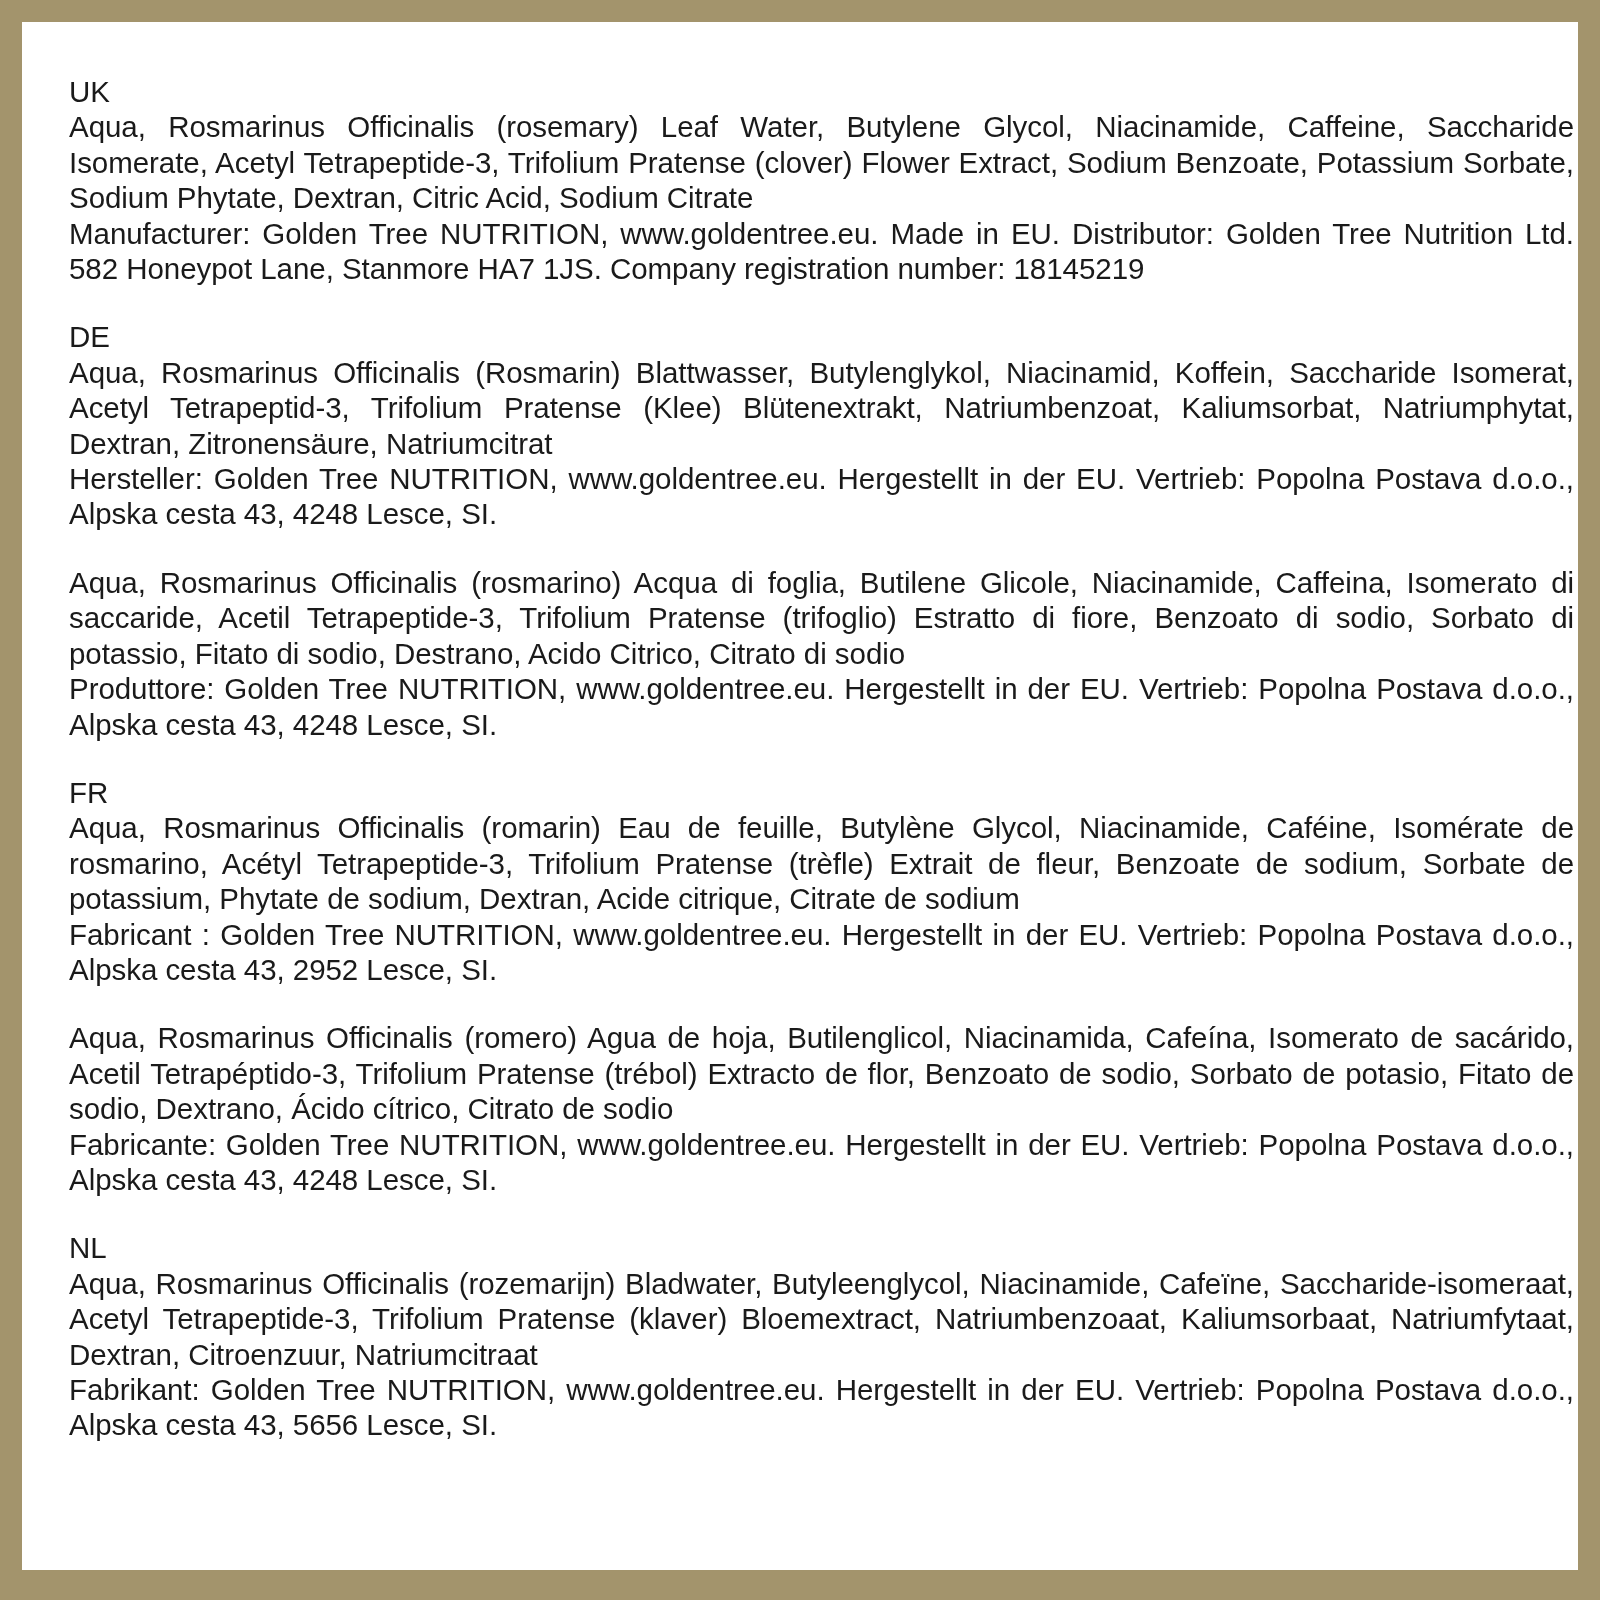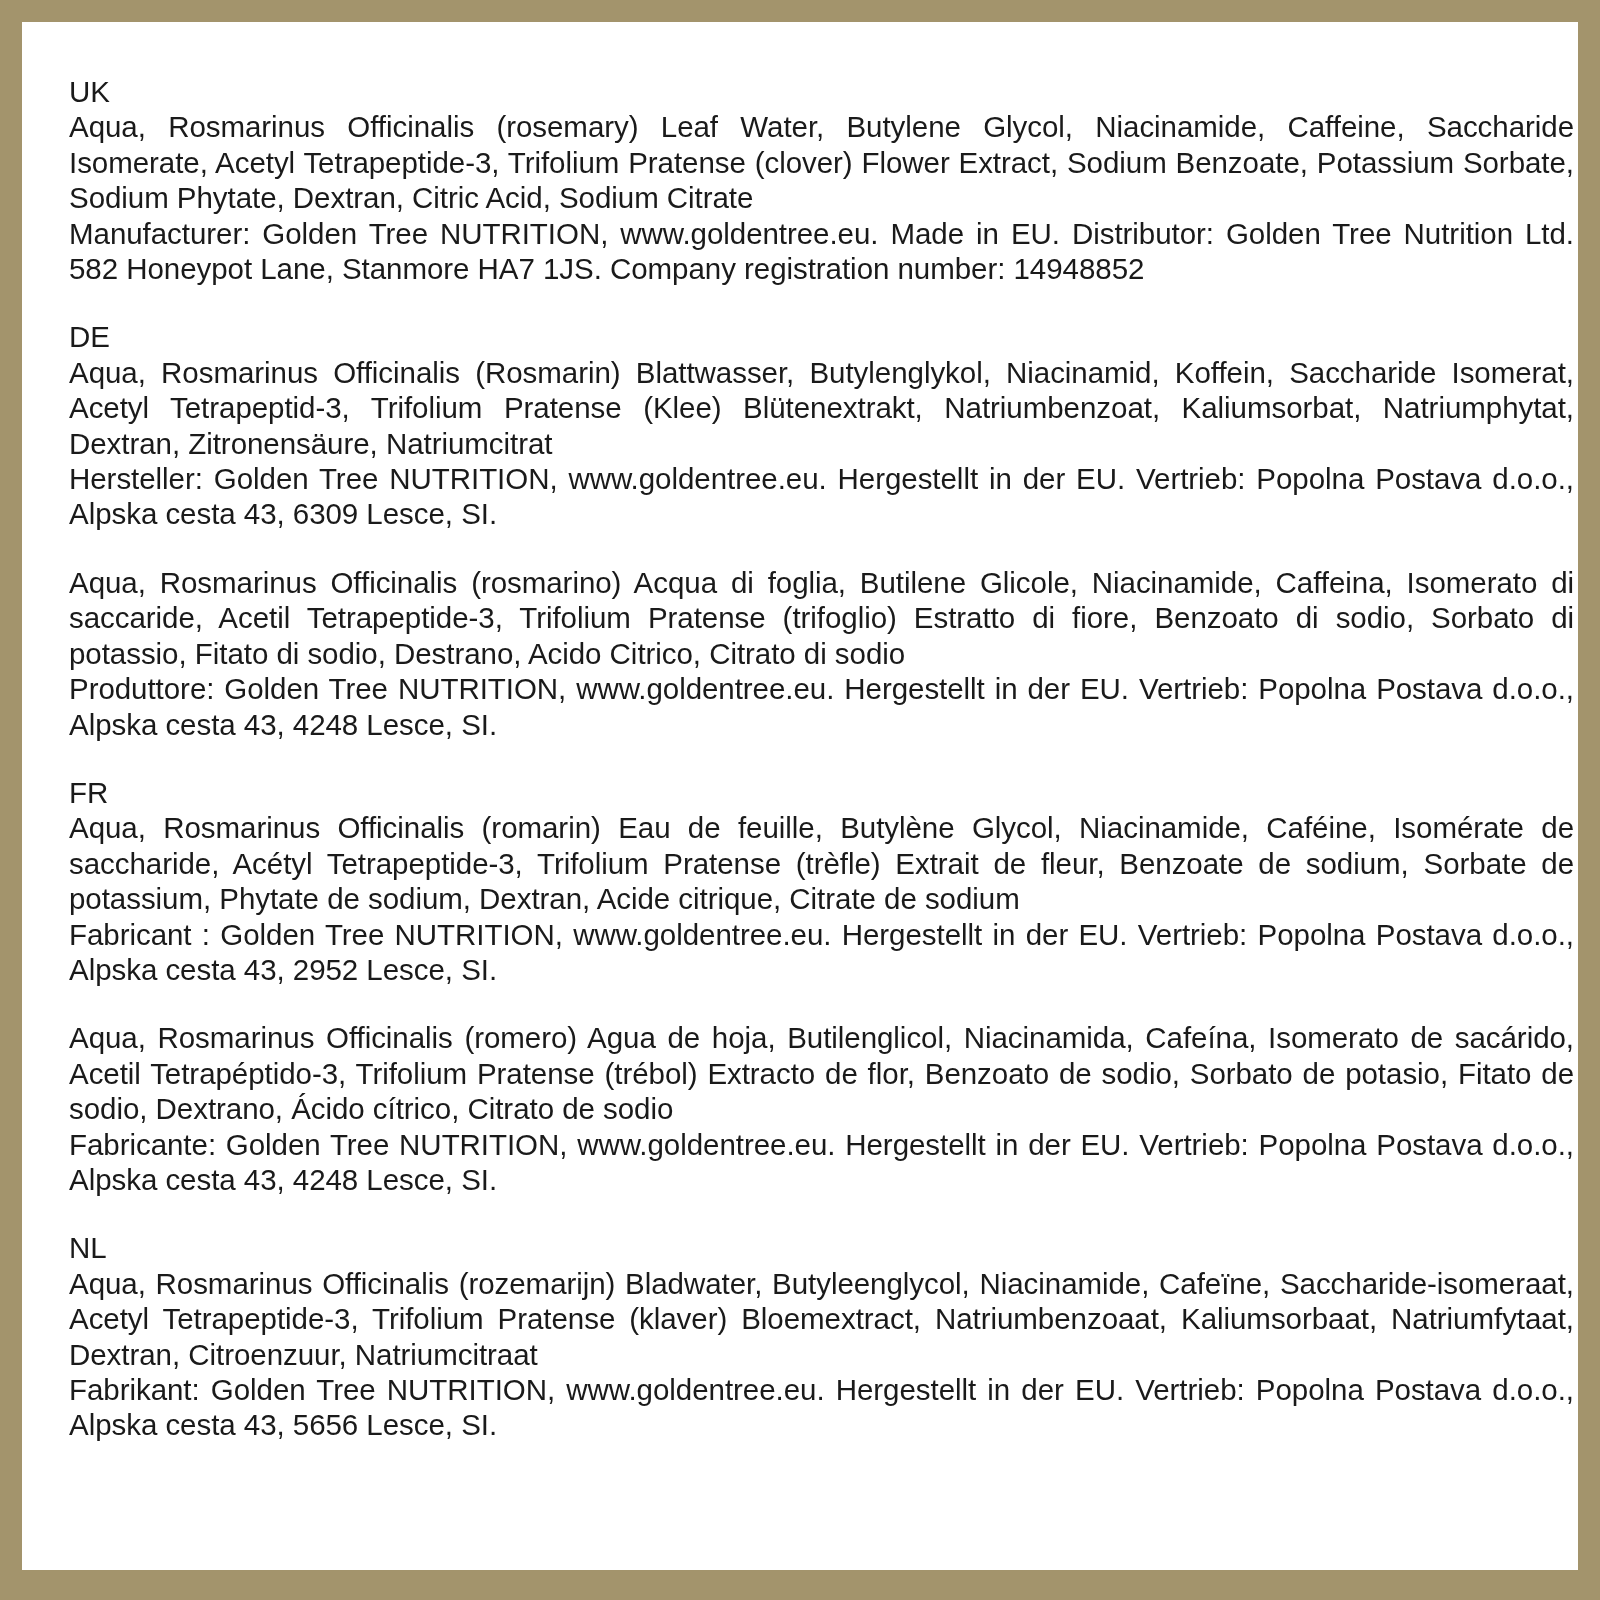--- a/index.html
+++ b/index.html
@@ -64,37 +64,37 @@
 </head>
 <body style="background: rgb(163, 148, 108);">
 
 <div class="label-frame" style="background: rgb(163, 148, 108);">
   <div class="label-sheet" style="background: rgb(255, 255, 255);">
     <div class="ingredients-body" style="color: rgb(26, 26, 26);">
 
       <div class="lang-block">
         <span class="lang-code">UK</span>
         <span class="inci-text">Aqua, Rosmarinus Officinalis (rosemary) Leaf Water, Butylene Glycol, Niacinamide, Caffeine, Saccharide Isomerate, Acetyl Tetrapeptide-3, Trifolium Pratense (clover) Flower Extract, Sodium Benzoate, Potassium Sorbate, Sodium Phytate, Dextran, Citric Acid, Sodium Citrate</span>
-        <span class="manufacturer-text">Manufacturer: Golden Tree NUTRITION, www.goldentree.eu. Made in EU. Distributor: Golden Tree Nutrition Ltd. 582 Honeypot Lane, Stanmore HA7 1JS. Company registration number: 14948852</span>
+        <span class="manufacturer-text">Manufacturer: Golden Tree NUTRITION, www.goldentree.eu. Made in EU. Distributor: Golden Tree Nutrition Ltd. 582 Honeypot Lane, Stanmore HA7 1JS. Company registration number: 18145219</span>
       </div>
 
       <div class="lang-block">
         <span class="lang-code">DE</span>
         <span class="inci-text">Aqua, Rosmarinus Officinalis (Rosmarin) Blattwasser, Butylenglykol, Niacinamid, Koffein, Saccharide Isomerat, Acetyl Tetrapeptid-3, Trifolium Pratense (Klee) Blütenextrakt, Natriumbenzoat, Kaliumsorbat, Natriumphytat, Dextran, Zitronensäure, Natriumcitrat</span>
-        <span class="manufacturer-text">Hersteller: Golden Tree NUTRITION, www.goldentree.eu. Hergestellt in der EU. Vertrieb: Popolna Postava d.o.o., Alpska cesta 43, 6309 Lesce, SI.</span>
+        <span class="manufacturer-text">Hersteller: Golden Tree NUTRITION, www.goldentree.eu. Hergestellt in der EU. Vertrieb: Popolna Postava d.o.o., Alpska cesta 43, 4248 Lesce, SI.</span>
       </div>
 
       <div class="lang-block">
         <span class="inci-text">Aqua, Rosmarinus Officinalis (rosmarino) Acqua di foglia, Butilene Glicole, Niacinamide, Caffeina, Isomerato di saccaride, Acetil Tetrapeptide-3, Trifolium Pratense (trifoglio) Estratto di fiore, Benzoato di sodio, Sorbato di potassio, Fitato di sodio, Destrano, Acido Citrico, Citrato di sodio</span>
         <span class="manufacturer-text">Produttore: Golden Tree NUTRITION, www.goldentree.eu. Hergestellt in der EU. Vertrieb: Popolna Postava d.o.o., Alpska cesta 43, 4248 Lesce, SI.</span>
       </div>
 
       <div class="lang-block">
         <span class="lang-code">FR</span>
-        <span class="inci-text">Aqua, Rosmarinus Officinalis (romarin) Eau de feuille, Butylène Glycol, Niacinamide, Caféine, Isomérate de saccharide, Acétyl Tetrapeptide-3, Trifolium Pratense (trèfle) Extrait de fleur, Benzoate de sodium, Sorbate de potassium, Phytate de sodium, Dextran, Acide citrique, Citrate de sodium</span>
+        <span class="inci-text">Aqua, Rosmarinus Officinalis (romarin) Eau de feuille, Butylène Glycol, Niacinamide, Caféine, Isomérate de rosmarino, Acétyl Tetrapeptide-3, Trifolium Pratense (trèfle) Extrait de fleur, Benzoate de sodium, Sorbate de potassium, Phytate de sodium, Dextran, Acide citrique, Citrate de sodium</span>
         <span class="manufacturer-text">Fabricant : Golden Tree NUTRITION, www.goldentree.eu. Hergestellt in der EU. Vertrieb: Popolna Postava d.o.o., Alpska cesta 43, 2952 Lesce, SI.</span>
       </div>
 
       <div class="lang-block">
         <span class="inci-text">Aqua, Rosmarinus Officinalis (romero) Agua de hoja, Butilenglicol, Niacinamida, Cafeína, Isomerato de sacárido, Acetil Tetrapéptido-3, Trifolium Pratense (trébol) Extracto de flor, Benzoato de sodio, Sorbato de potasio, Fitato de sodio, Dextrano, Ácido cítrico, Citrato de sodio</span>
         <span class="manufacturer-text">Fabricante: Golden Tree NUTRITION, www.goldentree.eu. Hergestellt in der EU. Vertrieb: Popolna Postava d.o.o., Alpska cesta 43, 4248 Lesce, SI.</span>
       </div>
 
       <div class="lang-block">
         <span class="lang-code">NL</span>

